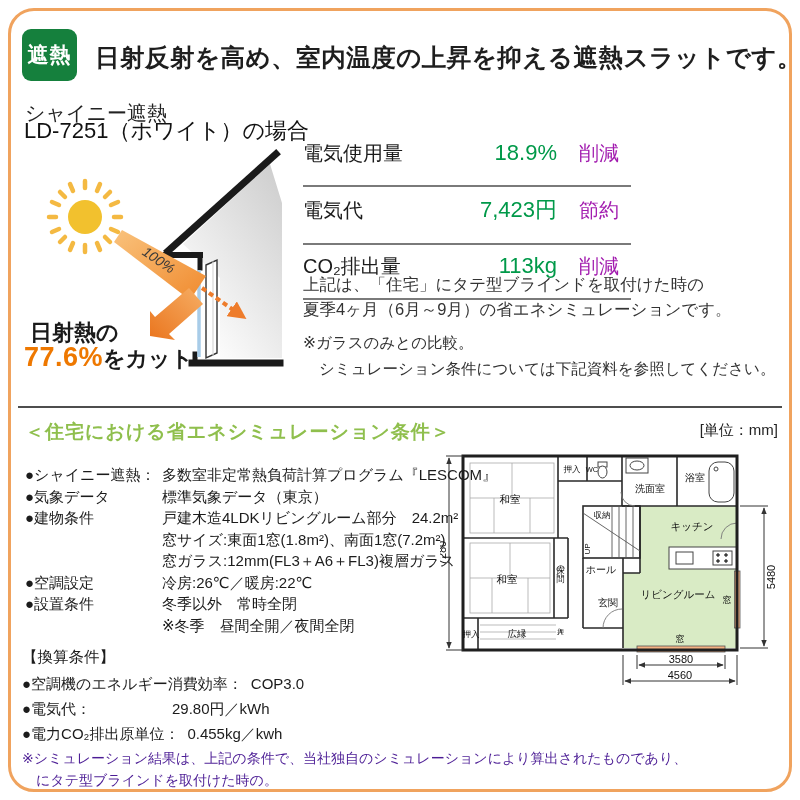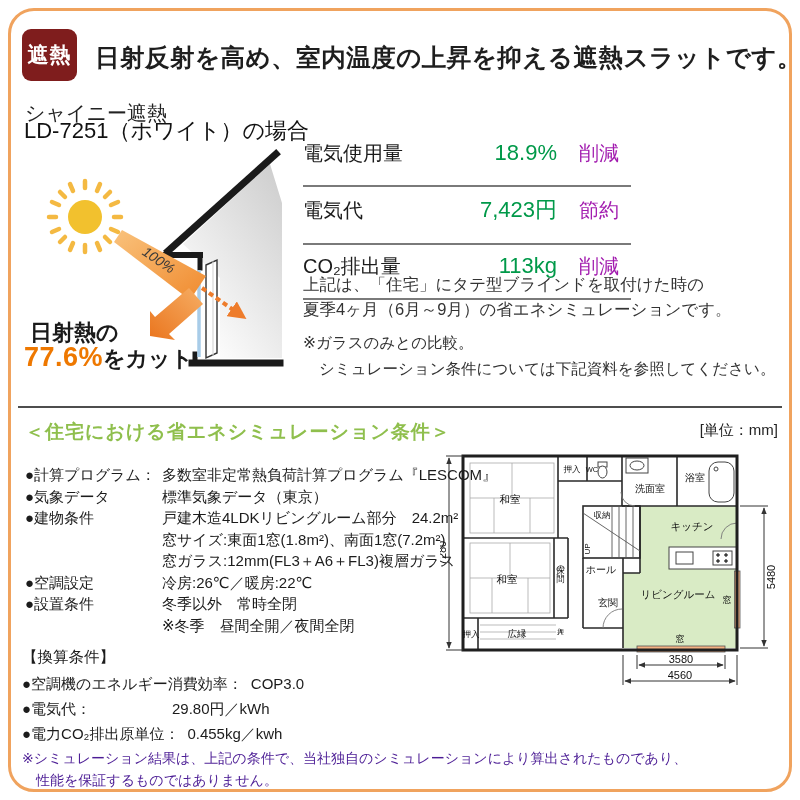--- a/index.html
+++ b/index.html
@@ -5,21 +5,21 @@
   html,body{margin:0;padding:0;}
   body{
     width:800px;height:800px;position:relative;background:#ffffff;
     font-family:"Liberation Sans","DejaVu Sans",sans-serif;color:#222;
     overflow:hidden;
   }
   .frame{position:absolute;left:8px;top:8px;right:8px;bottom:8px;
     border:3px solid #F0A35E;border-radius:26px;pointer-events:none;}
   .abs{position:absolute;}
   
-  .badge{left:22px;top:29px;width:55px;height:52px;background:#7f1d1d;border-radius:9px;
+  .badge{left:22px;top:29px;width:55px;height:52px;background:#15803d;border-radius:9px;
     color:#fff;font-size:21px;font-weight:700;display:flex;align-items:center;justify-content:center;letter-spacing:1px;}
   .title{left:95px;top:41px;font-size:24.5px;font-weight:700;color:#1e1e1e;letter-spacing:.5px;white-space:nowrap;}
   
   .series{left:25px;top:100px;font-size:20px;color:#222;}
   .model{left:24px;top:116px;font-size:22px;color:#111;}
   
   .cut1{left:30px;top:318px;font-size:22px;font-weight:700;color:#1a1a1a;z-index:5;}
   .cut2{left:24px;top:342px;font-size:22px;font-weight:700;color:#1a1a1a;z-index:5;white-space:nowrap;}
   .cut2 .pct{font-size:27px;color:#EE7800;letter-spacing:.5px;}
   .house-svg{left:20px;top:148px;width:270px;height:232px;}
@@ -161,21 +161,21 @@
   <div class="indent">シミュレーション条件については下記資料を参照してください。</div>
 </div>
 
 <div class="abs divider"></div>
 
 <div class="abs cond-head">＜住宅における省エネシミュレーション条件＞</div>
 <div class="abs unit-note">[単位：mm]</div>
 
 <div class="abs cond-list">
   <div class="c-row">
-      <span class="c-label">●計算プログラム：</span>
+      <span class="c-label">●シャイニー遮熱：</span>
       <span class="c-value">多数室非定常熱負荷計算プログラム『LESCOM』</span>
     </div>
   <div class="c-row">
       <span class="c-label">●気象データ</span>
       <span class="c-value">標準気象データ（東京）</span>
     </div>
   <div class="c-row">
       <span class="c-label">●建物条件</span>
       <span class="c-value">戸建木造4LDKリビングルーム部分　24.2m²</span>
     </div>
@@ -212,21 +212,21 @@
       <span>29.80円／kWh</span>
     </div>
   <div class="v-row">
       <span class="v-label">●電力CO₂排出原単位：</span>
       <span>0.455kg／kwh</span>
     </div>
 </div>
 
 <div class="abs footnote">
   <div>※シミュレーション結果は、上記の条件で、当社独自のシミュレーションにより算出されたものであり、</div>
-  <div class="indent">性能を保証するものではありません。</div>
+  <div class="indent">にタテ型ブラインドを取付けた時の。</div>
 </div>
 
 <svg class="abs plan-svg" viewBox="-10 0 352 255">
   <defs>
     <marker id="dimArr" viewBox="0 0 10 10" refX="9" refY="5" markerWidth="7" markerHeight="7" orient="auto-start-reverse">
       <path d="M0,1 L10,5 L0,9 z" fill="#333"></path>
     </marker>
   </defs>
 
   <polygon points="190,63 287,63 287,205 173,205 173,130 190,130" fill="#D9EBC5"></polygon>

